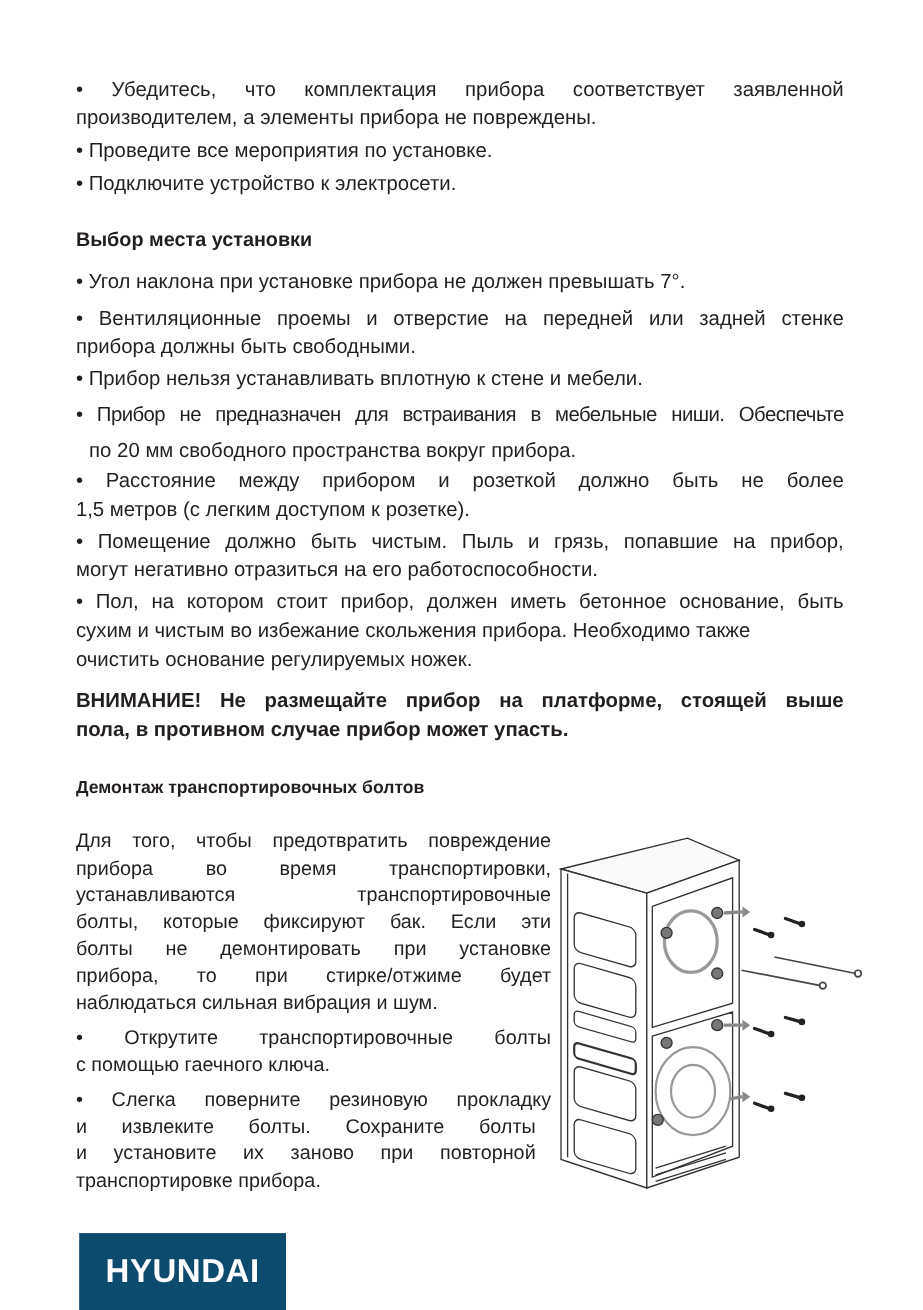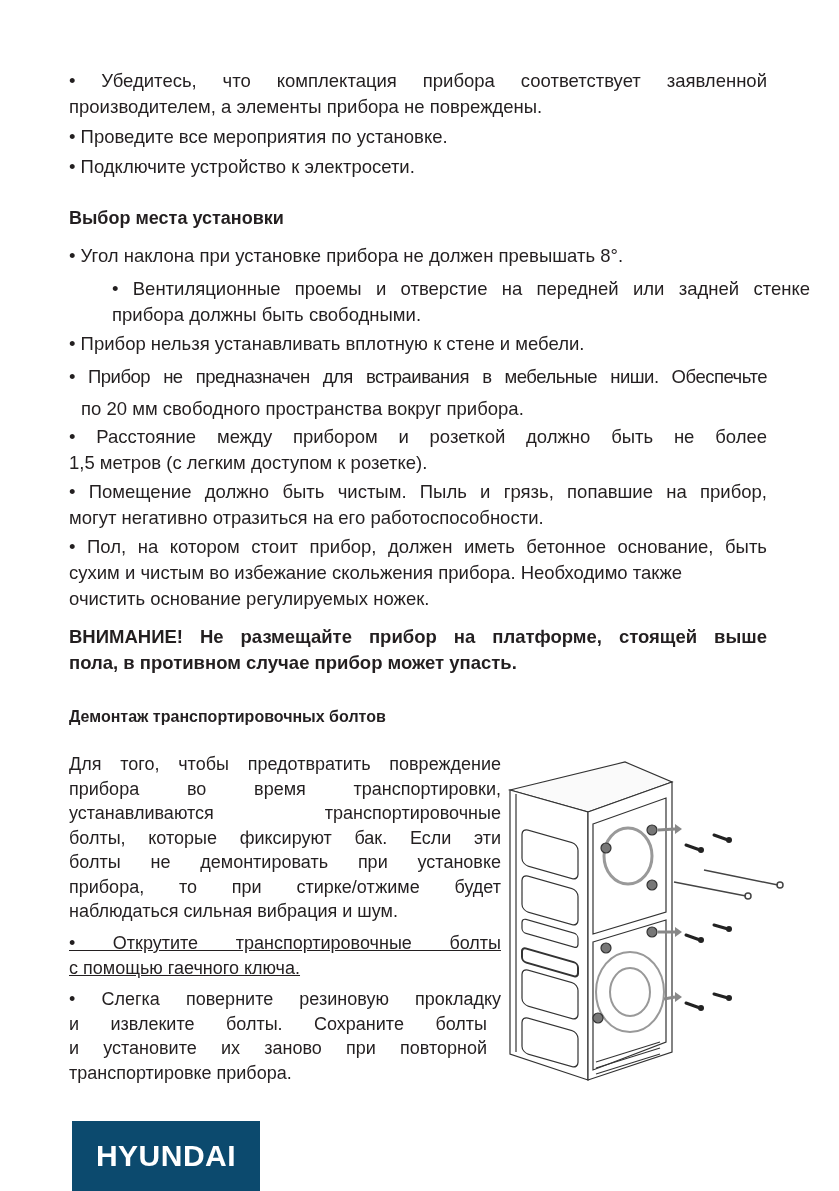--- a/index.html
+++ b/index.html
@@ -29,23 +29,23 @@
   <div class="p" style="top:154px;">
     <span class="ll">• Подключите устройство к электросети.</span>
   </div>
   <div class="p" style="top:124px;">
     <span class="ll">• Проведите все мероприятия по установке.</span>
   </div>
 
   <h3 class="sub" style="top:208px;">Выбор места установки</h3>
 
   <div class="p" style="top:243px;">
-    <span class="ll">• Угол наклона при установке прибора не должен превышать 8°.</span>
+    <span class="ll">• Угол наклона при установке прибора не должен превышать 7°.</span>
   </div>
-  <div class="p" style="top:276px;margin-left:43px;">
+  <div class="p" style="top:276px;">
     <span class="jl">• Вентиляционные проемы и отверстие на передней или задней стенке</span>
     <span class="ll">прибора должны быть свободными.</span>
   </div>
   <div class="p" style="top:331px;">
     <span class="ll">• Прибор нельзя устанавливать вплотную к стене и мебели.</span>
   </div>
   <div class="p" style="top:361px; line-height:32px;">
     <span class="jl narrow">• Прибор не предназначен для встраивания в мебельные ниши. Обеспечьте</span>
     <span class="ll" style="padding-left:12px;">по 20 мм свободного пространства вокруг прибора.</span>
   </div>
@@ -73,21 +73,21 @@
   <div class="col" style="top:752px;">
     <span class="jl">Для того, чтобы предотвратить повреждение</span>
     <span class="jl">прибора во время транспортировки,</span>
     <span class="jl">устанавливаются транспортировочные</span>
     <span class="jl">болты, которые фиксируют бак. Если эти</span>
     <span class="jl">болты не демонтировать при установке</span>
     <span class="jl">прибора, то при стирке/отжиме будет</span>
     <span class="ll">наблюдаться сильная вибрация и шум.</span>
   </div>
 
-  <div class="col" style="top:931px;text-decoration:underline;">
+  <div class="col" style="top:931px;">
     <span class="jl">• Открутите транспортировочные болты</span>
     <span class="ll">с помощью гаечного ключа.</span>
   </div>
   <div class="col" style="top:987px;">
     <span class="jl">• Слегка поверните резиновую прокладку</span>
     <span class="jl" style="width:418px;">и извлеките болты. Сохраните болты</span>
     <span class="jl" style="width:418px;">и установите их заново при повторной</span>
     <span class="ll">транспортировке прибора.</span>
   </div>
 

